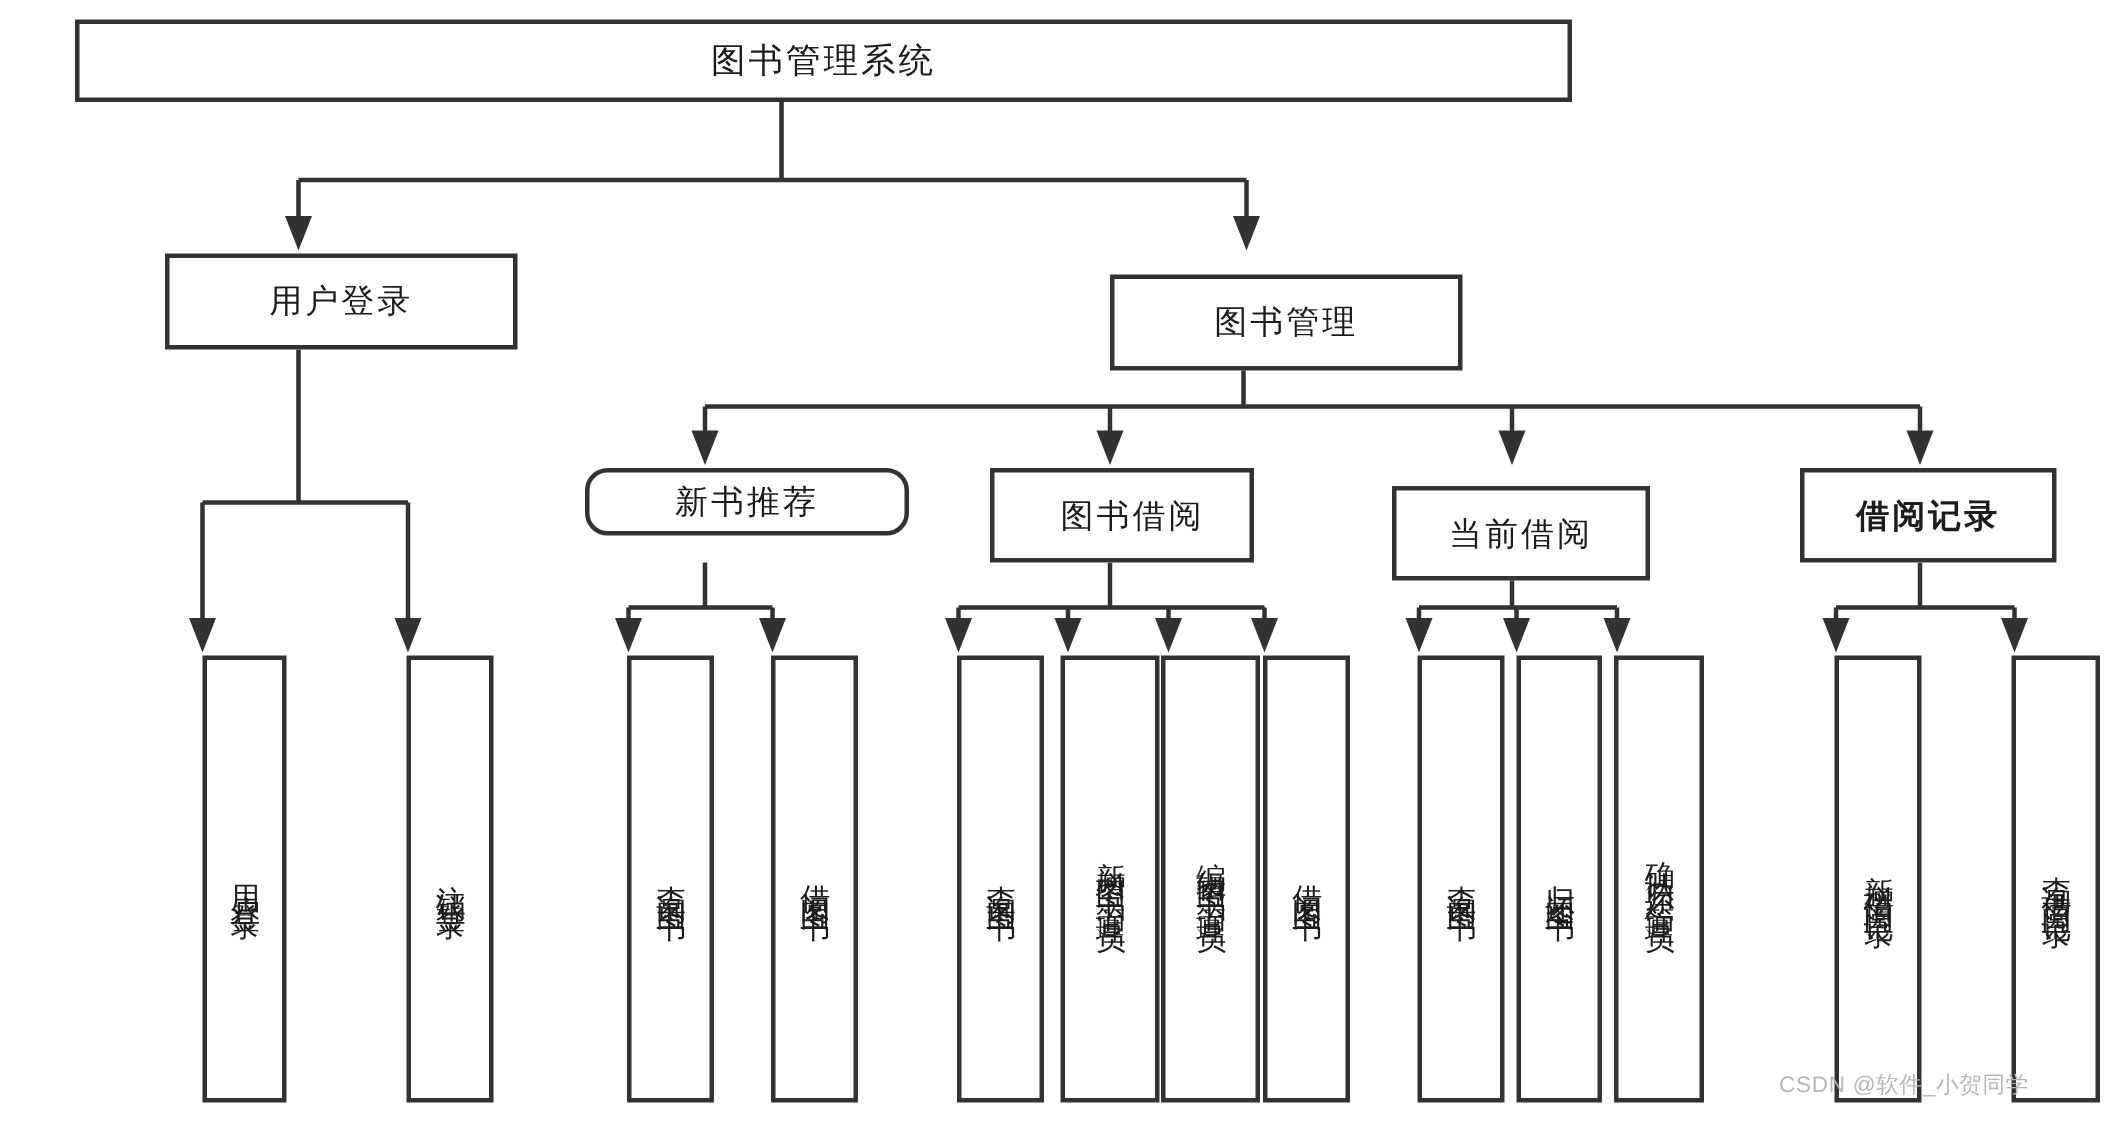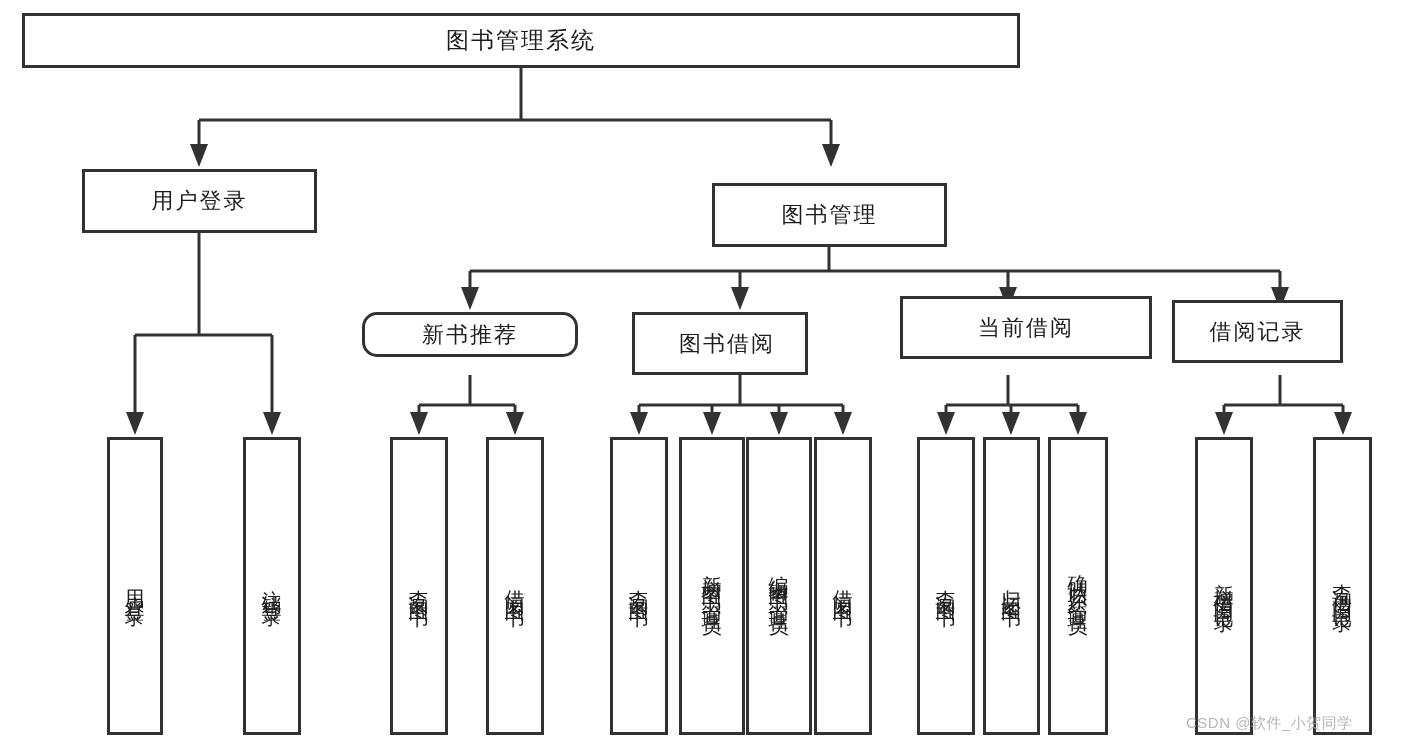--- a/index.html
+++ b/index.html
@@ -26,32 +26,33 @@
   .node {
     position: absolute;
     box-sizing: border-box;
     border: 3px solid #323232;
     background: #ffffff;
     color: #1c1c1c;
     display: flex;
     align-items: center;
     justify-content: center;
     text-align: center;
+    margin-left: 28px;
   }
   .hnode {
     font-size: 22px;
     letter-spacing: 2px;
   }
   .n-root { left: 22px;  top: 13px;  width: 998px; height: 55px; font-size: 23px; }
   .n-login{ left: 82px;  top: 169px; width: 235px; height: 64px; }
   .n-mgmt { left: 712px; top: 183px; width: 235px; height: 64px; }
   .n-l3-0 { left: 362px; top: 312px; width: 216px; height: 45px; border-radius: 15px; }
   .n-l3-1 { left: 632px; top: 312px; width: 176px; height: 63px; padding-left: 14px; }
-  .n-l3-2 { left: 900px; top: 296px; width: 252px; height: 63px; }
-  .n-l3-3 { left:1172px; top: 300px; width: 171px; height: 63px; }
+  .n-l3-2 { left: 900px; top: 324px; width: 172px; height: 63px; }
+  .n-l3-3 { left:1172px; top: 312px; width: 171px; height: 63px; font-weight: bold; }
   .leaf {
     top: 437px;
     height: 298px;
     font-size: 20px;
   }
   .leaf span {
     writing-mode: vertical-rl;
     text-orientation: mixed;
     letter-spacing: 6px;
     line-height: 1;

